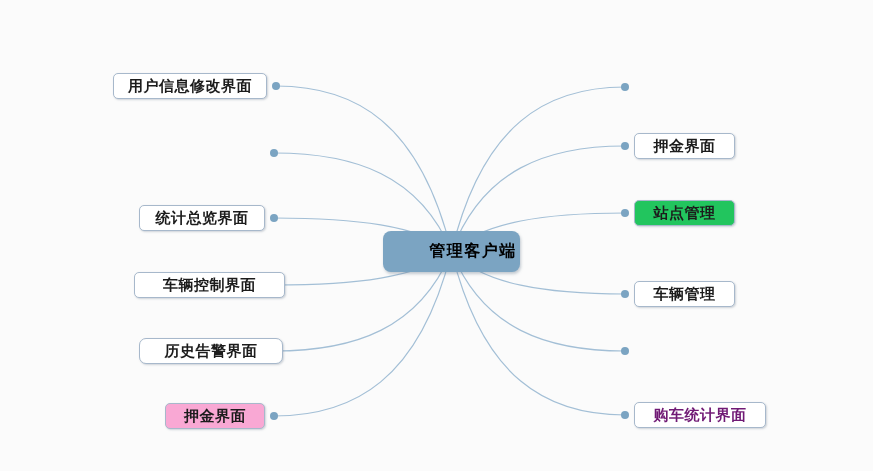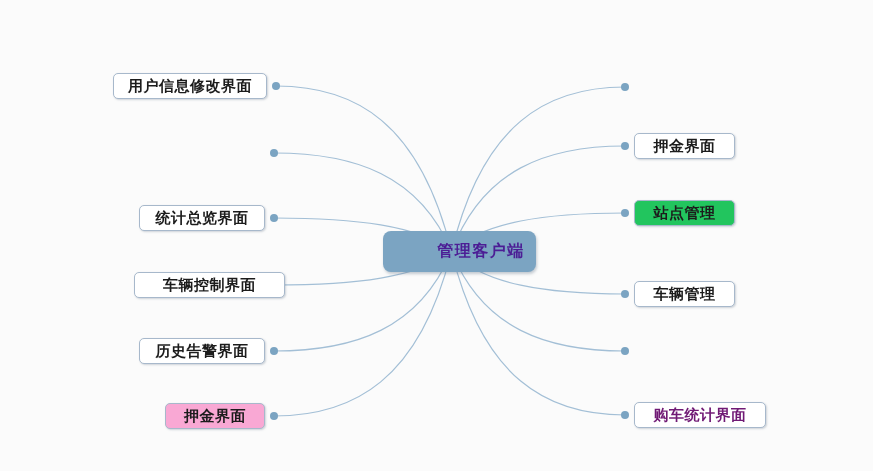--- a/index.html
+++ b/index.html
@@ -79,23 +79,23 @@
       <circle cx="625" cy="146" r="4" fill="#7ba4c2"></circle>
       <path d="M 451.5 251.5 C 482.73 221.47 546.925 213 625 213" fill="none" stroke="#a3bfd6" stroke-width="1.2"></path>
       <circle cx="625" cy="213" r="4" fill="#7ba4c2"></circle>
       <path d="M 451.5 251.5 C 482.73 284.65 546.925 294 625 294" fill="none" stroke="#a3bfd6" stroke-width="1.2"></path>
       <circle cx="625" cy="294" r="4" fill="#7ba4c2"></circle>
       <path d="M 451.5 251.5 C 482.73 329.11 546.925 351 625 351" fill="none" stroke="#a3bfd6" stroke-width="1.2"></path>
       <circle cx="625" cy="351" r="4" fill="#7ba4c2"></circle>
       <path d="M 451.5 251.5 C 482.73 379.03 546.925 415 625 415" fill="none" stroke="#a3bfd6" stroke-width="1.2"></path>
       <circle cx="625" cy="415" r="4" fill="#7ba4c2"></circle>
     </svg>
-  <div class="central-topic" style="left: 383px; top: 231px; width: 153px; height: 41px; background: rgb(123, 164, 194); color: #4c1d95; padding-left: 43px;">管理客户端</div>
+  <div class="central-topic" style="left: 383px; top: 231px; width: 137px; height: 41px; background: rgb(123, 164, 194); color: #000000; padding-left: 43px;">管理客户端</div>
 <div class="topic-node" style="left: 113px; top: 73px; width: 154px; height: 26px; background: rgb(255, 255, 255); border-color: rgb(167, 184, 203); color: rgb(28, 28, 28);">用户信息修改界面</div>
     <div class="topic-node" style="left: 139px; top: 205px; width: 126px; height: 26px; background: rgb(255, 255, 255); border-color: rgb(167, 184, 203); color: rgb(28, 28, 28);">统计总览界面</div>
     <div class="topic-node" style="left: 134px; top: 272px; width: 151px; height: 26px; background: rgb(255, 255, 255); border-color: rgb(167, 184, 203); color: rgb(28, 28, 28); text-align: center;">车辆控制界面</div>
-    <div class="topic-node" style="left: 139px; top: 338px; width: 126px; height: 26px; background: rgb(255, 255, 255); border-color: rgb(167, 184, 203); color: rgb(28, 28, 28);">历史告警界面</div>
+    <div class="topic-node" style="left: 139px; top: 338px; width: 144px; height: 26px; background: rgb(255, 255, 255); border-color: rgb(167, 184, 203); color: rgb(28, 28, 28); border-radius: 7px;">历史告警界面</div>
     <div class="topic-node" style="left: 165px; top: 403px; width: 100px; height: 26px; background: #f9a8d4; border-color: rgb(167, 184, 203); color: rgb(28, 28, 28);">押金界面</div>
     <div class="topic-node" style="left: 634px; top: 133px; width: 101px; height: 26px; background: rgb(255, 255, 255); border-color: rgb(167, 184, 203); color: rgb(28, 28, 28);">押金界面</div>
     <div class="topic-node" style="left: 634px; top: 200px; width: 101px; height: 26px; background: #22c55e; border-color: rgb(167, 184, 203); color: rgb(28, 28, 28);">站点管理</div>
     <div class="topic-node" style="left: 634px; top: 281px; width: 101px; height: 26px; background: rgb(255, 255, 255); border-color: rgb(167, 184, 203); color: rgb(28, 28, 28);">车辆管理</div>
     <div class="topic-node" style="left: 634px; top: 402px; width: 132px; height: 26px; background: rgb(255, 255, 255); border-color: rgb(167, 184, 203); color: #701a75; text-align: right;">购车统计界面</div>
   </div>
 
 </body></html>

